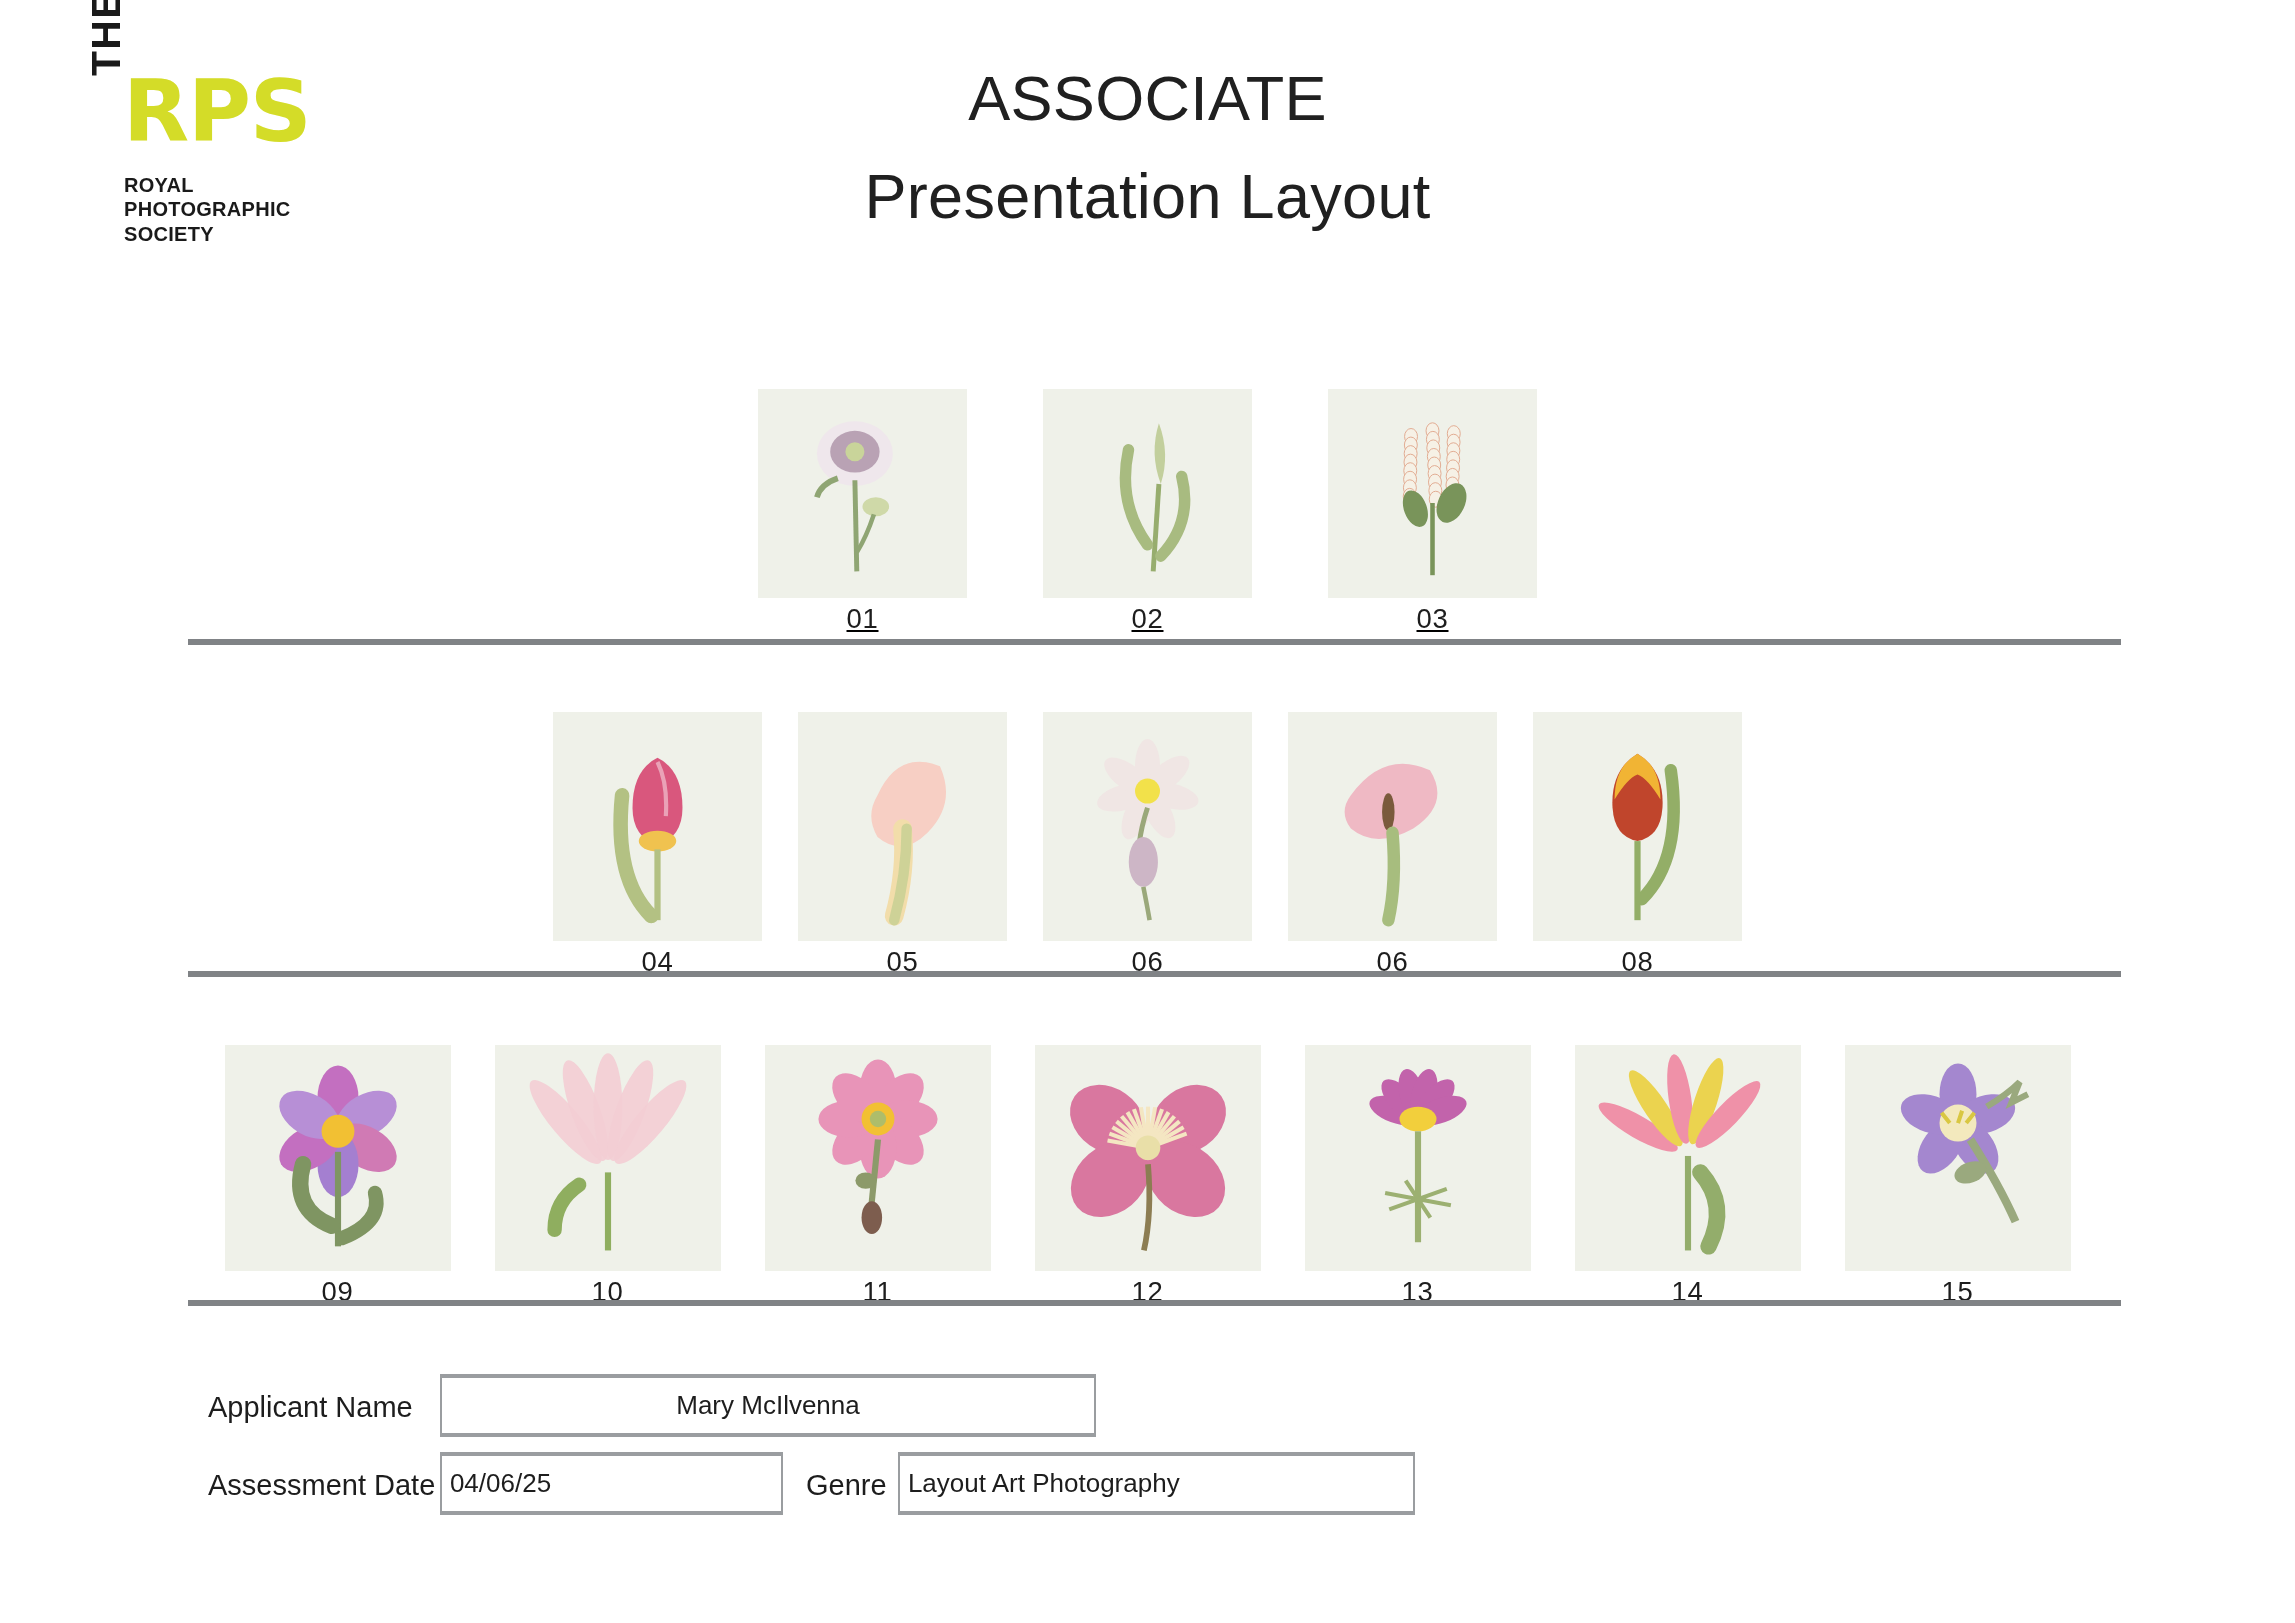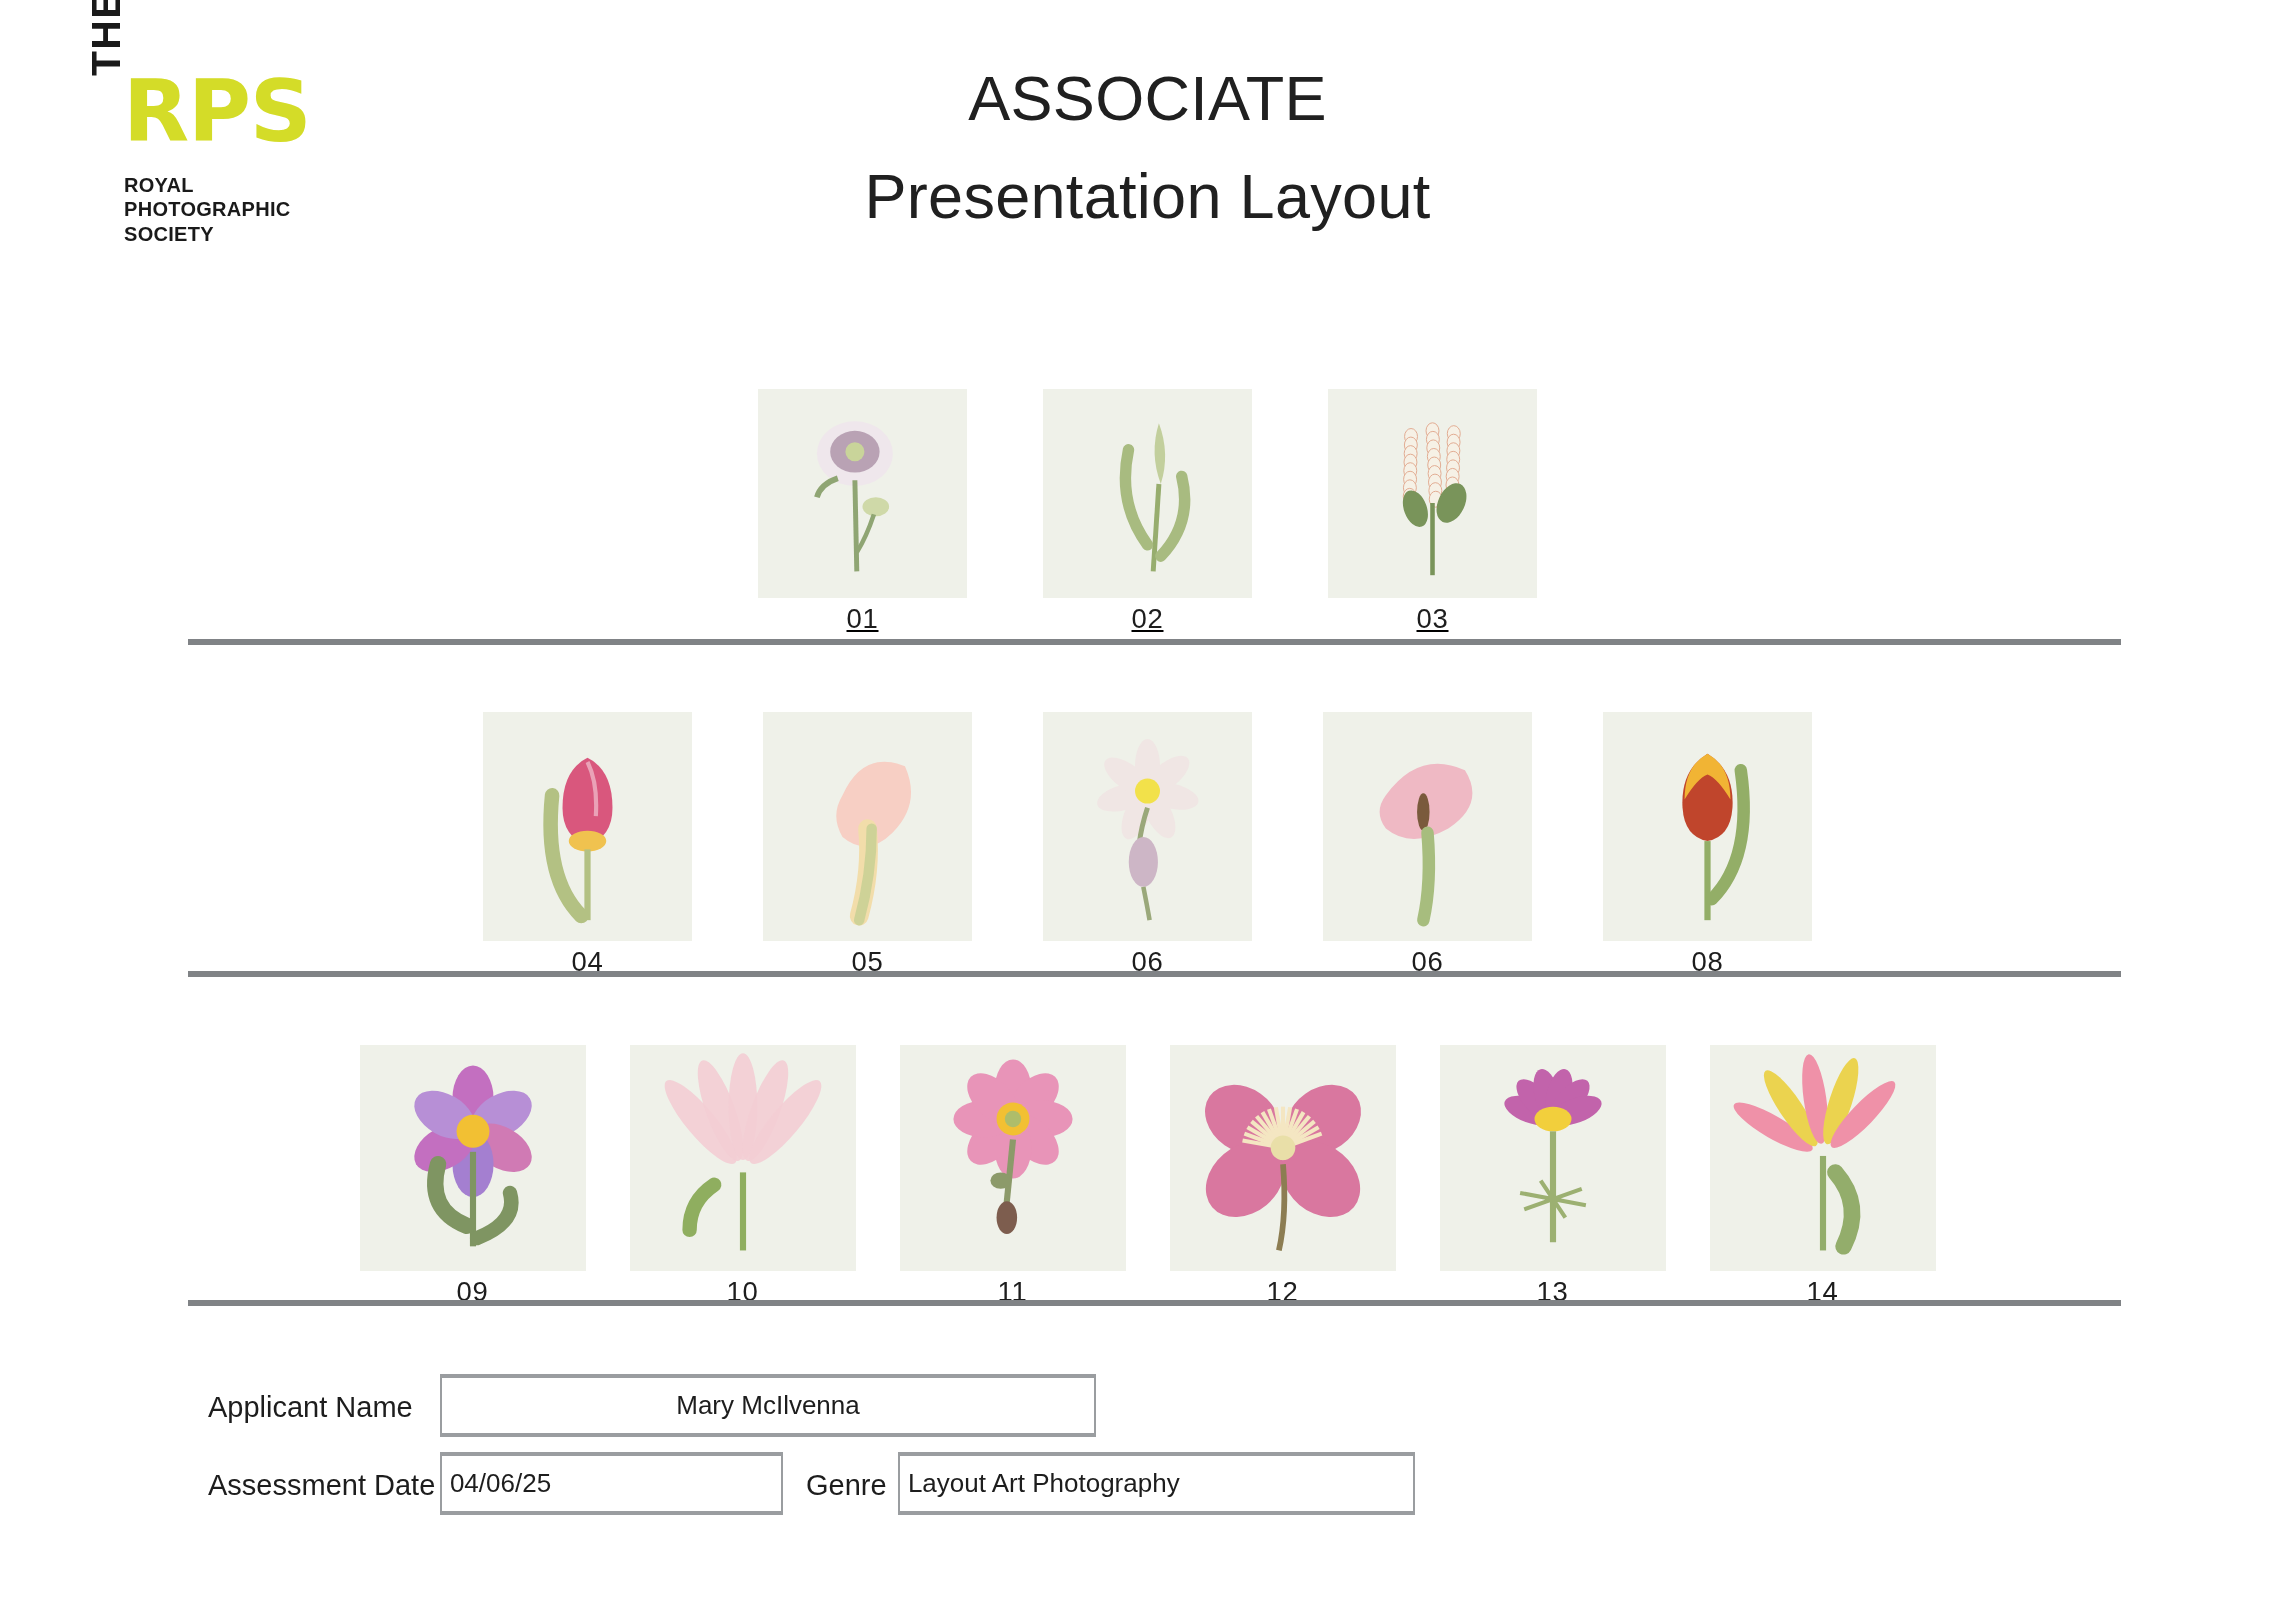--- a/index.html
+++ b/index.html
@@ -41,21 +41,21 @@
   }
   #title-sub{
     position:absolute;left:0;top:160px;width:2295px;
     text-align:center;font-size:63px;font-weight:400;color:#202020;
     letter-spacing:0.3px;
   }
 
   
   .row{position:absolute;display:flex;justify-content:center;align-items:flex-end;}
   #row1{left:0;top:389px;width:2295px;gap:76px;text-decoration:underline;}
-  #row2{left:0;top:712px;width:2295px;gap:71px;}
+  #row2{left:0;top:712px;width:2295px;gap:36px;}
   #row3{left:0;top:1045px;width:2295px;gap:44px;}
 
   .tile{position:relative;}
   .thumb{
     width:209px;height:209px;
     background:#eff1e9;
     position:relative;overflow:hidden;
     border:0;
   }
   #row2 .thumb{height:229px;}
@@ -352,20 +352,37 @@
           <ellipse cx="50" cy="26" rx="5.5" ry="22" fill="#ebd34f" transform="rotate(-34 50 54)"></ellipse>
           <ellipse cx="50" cy="26" rx="5.5" ry="22" fill="#ef91a8" transform="rotate(-8 50 54)"></ellipse>
           <ellipse cx="50" cy="26" rx="5.5" ry="22" fill="#ebd34f" transform="rotate(18 50 54)"></ellipse>
           <ellipse cx="50" cy="26" rx="5.5" ry="22" fill="#ef91a8" transform="rotate(44 50 54)"></ellipse>
           <path d="M50 54 L50 100" stroke="#93ad6b" stroke-width="3" fill="none"></path>
     <path d="M56 62 q14 16 4 36" stroke="#93ad6b" stroke-width="8" fill="none" stroke-linecap="round"></path>
         </svg>
       </div>
       <div class="caption">14</div>
     </div>
+    <div class="tile">
+      <div class="thumb" style="background: rgb(239, 241, 233);">
+        <svg class="flower" viewBox="0 0 100 110" preserveAspectRatio="xMidYMid meet">
+          <ellipse cx="50" cy="24" rx="9" ry="15" fill="#a487cf" transform="rotate(0 50 38)"></ellipse>
+          <ellipse cx="50" cy="24" rx="9" ry="15" fill="#a487cf" transform="rotate(72 50 38)"></ellipse>
+          <ellipse cx="50" cy="24" rx="9" ry="15" fill="#a487cf" transform="rotate(144 50 38)"></ellipse>
+          <ellipse cx="50" cy="24" rx="9" ry="15" fill="#a487cf" transform="rotate(216 50 38)"></ellipse>
+          <ellipse cx="50" cy="24" rx="9" ry="15" fill="#a487cf" transform="rotate(288 50 38)"></ellipse>
+          <circle cx="50" cy="38" r="9" fill="#f3e9bd"></circle>
+    <path d="M50 38 L52 32 M54 38 L58 33 M46 38 L42 33" stroke="#d9c742" stroke-width="2"></path>
+    <path d="M56 46 q14 22 22 40" stroke="#9aa97e" stroke-width="4" fill="none"></path>
+    <path d="M64 30 q10 -6 16 -12 l-4 10 l8 -4" stroke="#9aa97e" stroke-width="3" fill="none"></path>
+    <ellipse cx="56" cy="62" rx="8" ry="5" fill="#9aa97e" transform="rotate(-20 56 62)"></ellipse>
+        </svg>
+      </div>
+      <div class="caption">15</div>
+    </div>
   </div>
 <div class="divider" id="div3" style="background: rgb(128, 131, 134);"></div>
 
 <div class="flabel" id="lbl-name">Applicant Name</div>
 <div class="fbox" id="box-name">
   <span class="fval">Mary McIlvenna</span>
 </div>
 
 <div class="flabel" id="lbl-date">Assessment Date</div>
 <div class="fbox" id="box-date">

